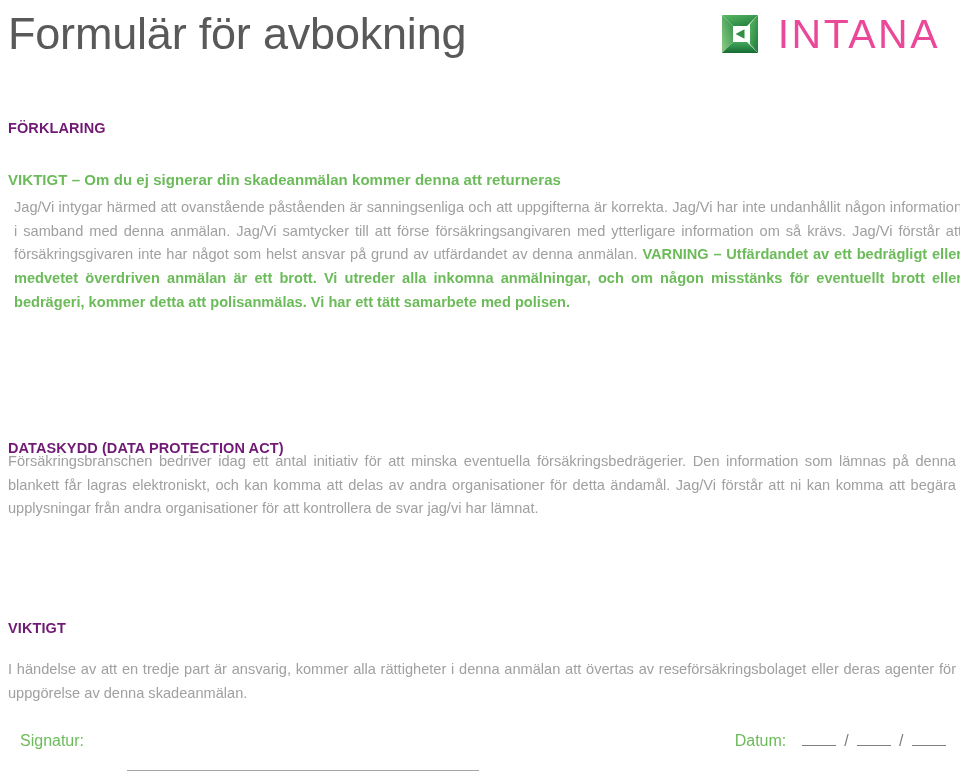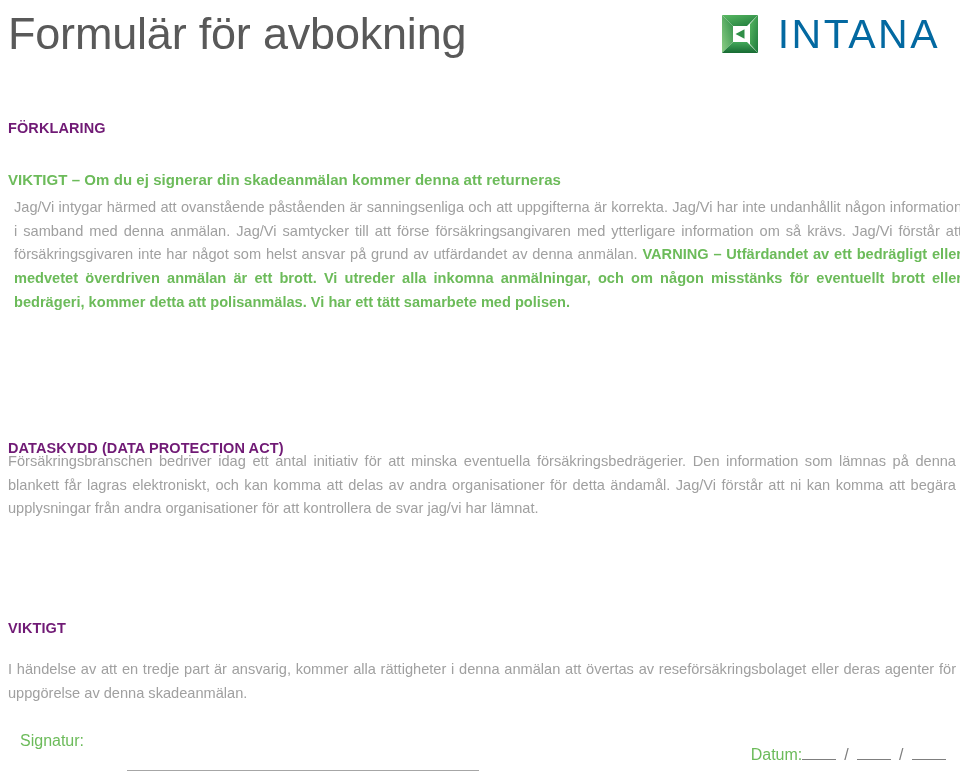--- a/index.html
+++ b/index.html
@@ -51,21 +51,21 @@
   }
   .logo-mark {
     width: 52px;
     height: 52px;
     flex: 0 0 auto;
     display: block;
   }
   .logo-word {
     font-size: 41px;
     letter-spacing: 2.5px;
-    color: #0369a1;
+    color: #ec4899;
     font-weight: 400;
     line-height: 1;
     white-space: nowrap;
   }
 
   
   .section-heading {
     color: #701a75;
     font-weight: bold;
     font-size: 14.5px;
@@ -134,23 +134,22 @@
     width: 352px;
     height: 0;
     border-top: 1.4px solid #a6a6a6;
   }
   .date-group {
     position: absolute;
     right: 14px;
     top: 6px;
     display: flex;
     align-items: flex-start;
-    gap: 0;
+    gap: 16px;
     white-space: nowrap;
-    margin-top: 14px;
   }
   .date-slots {
     color: #7f7f7f;
     font-size: 16px;
     letter-spacing: 0.5px;
   }
   .slot {
     display: inline-block;
     width: 34px;
     border-bottom: 1.6px solid #7f7f7f;

